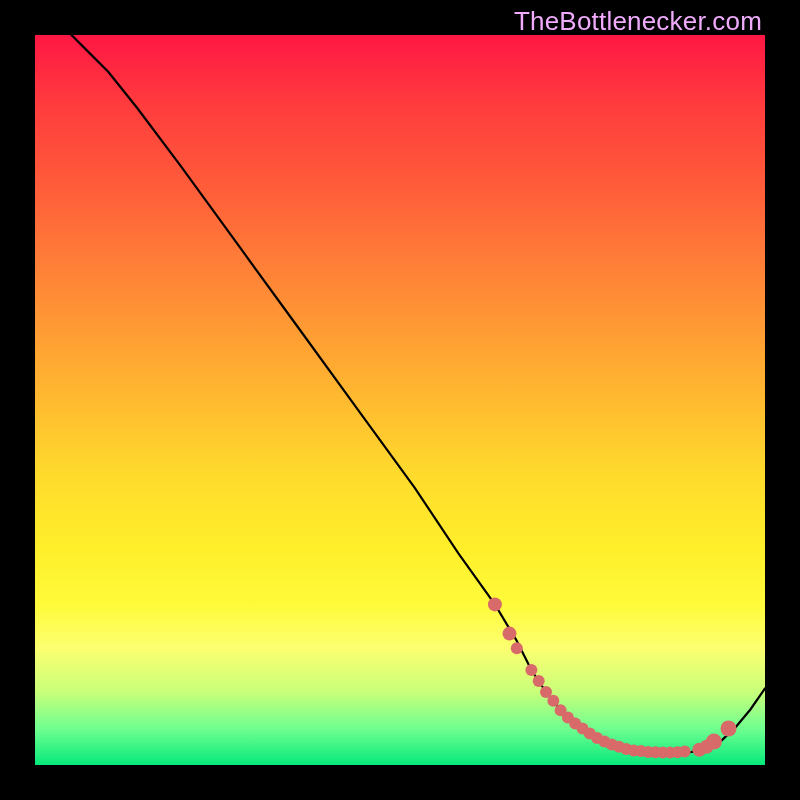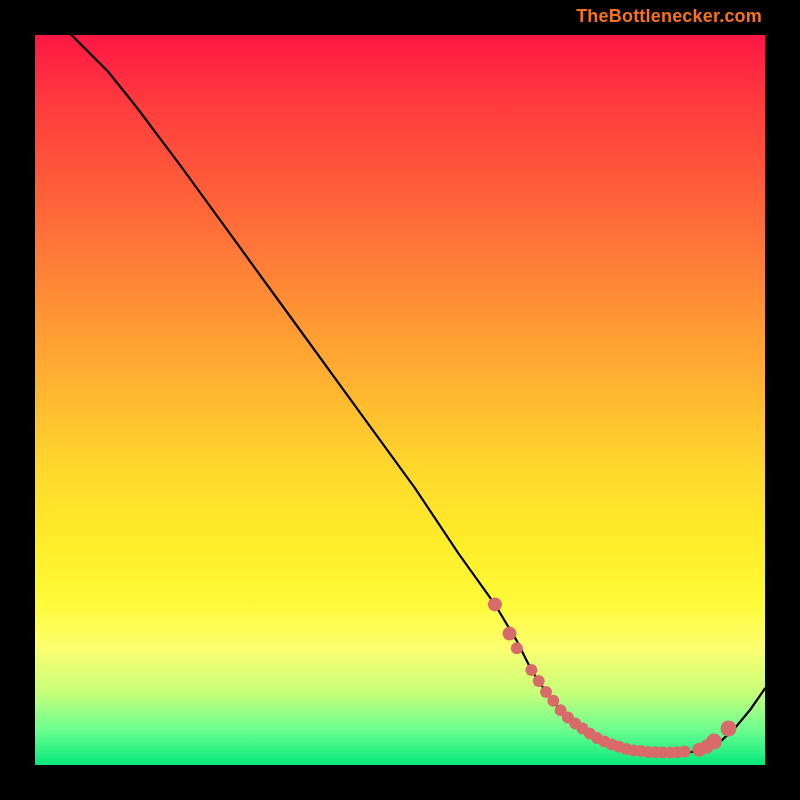--- a/index.html
+++ b/index.html
@@ -37,23 +37,23 @@
       #fcff70 84%,
       #c8ff7a 90%,
       #70ff90 95%,
       #06e87a 100%
     );
   }
   .watermark {
     position: absolute;
     top: 6px;
     right: 38px;
-    font-size: 18px;
-    font-weight: 700;
-    color: #f97316;
+    font-size: 26px;
+    font-weight: 400;
+    color: #f0abfc;
     letter-spacing: 0.2px;
   }
   svg.curve {
     position: absolute;
     left: 0;
     top: 0;
     width: 730px;
     height: 730px;
     overflow: visible;
   }

